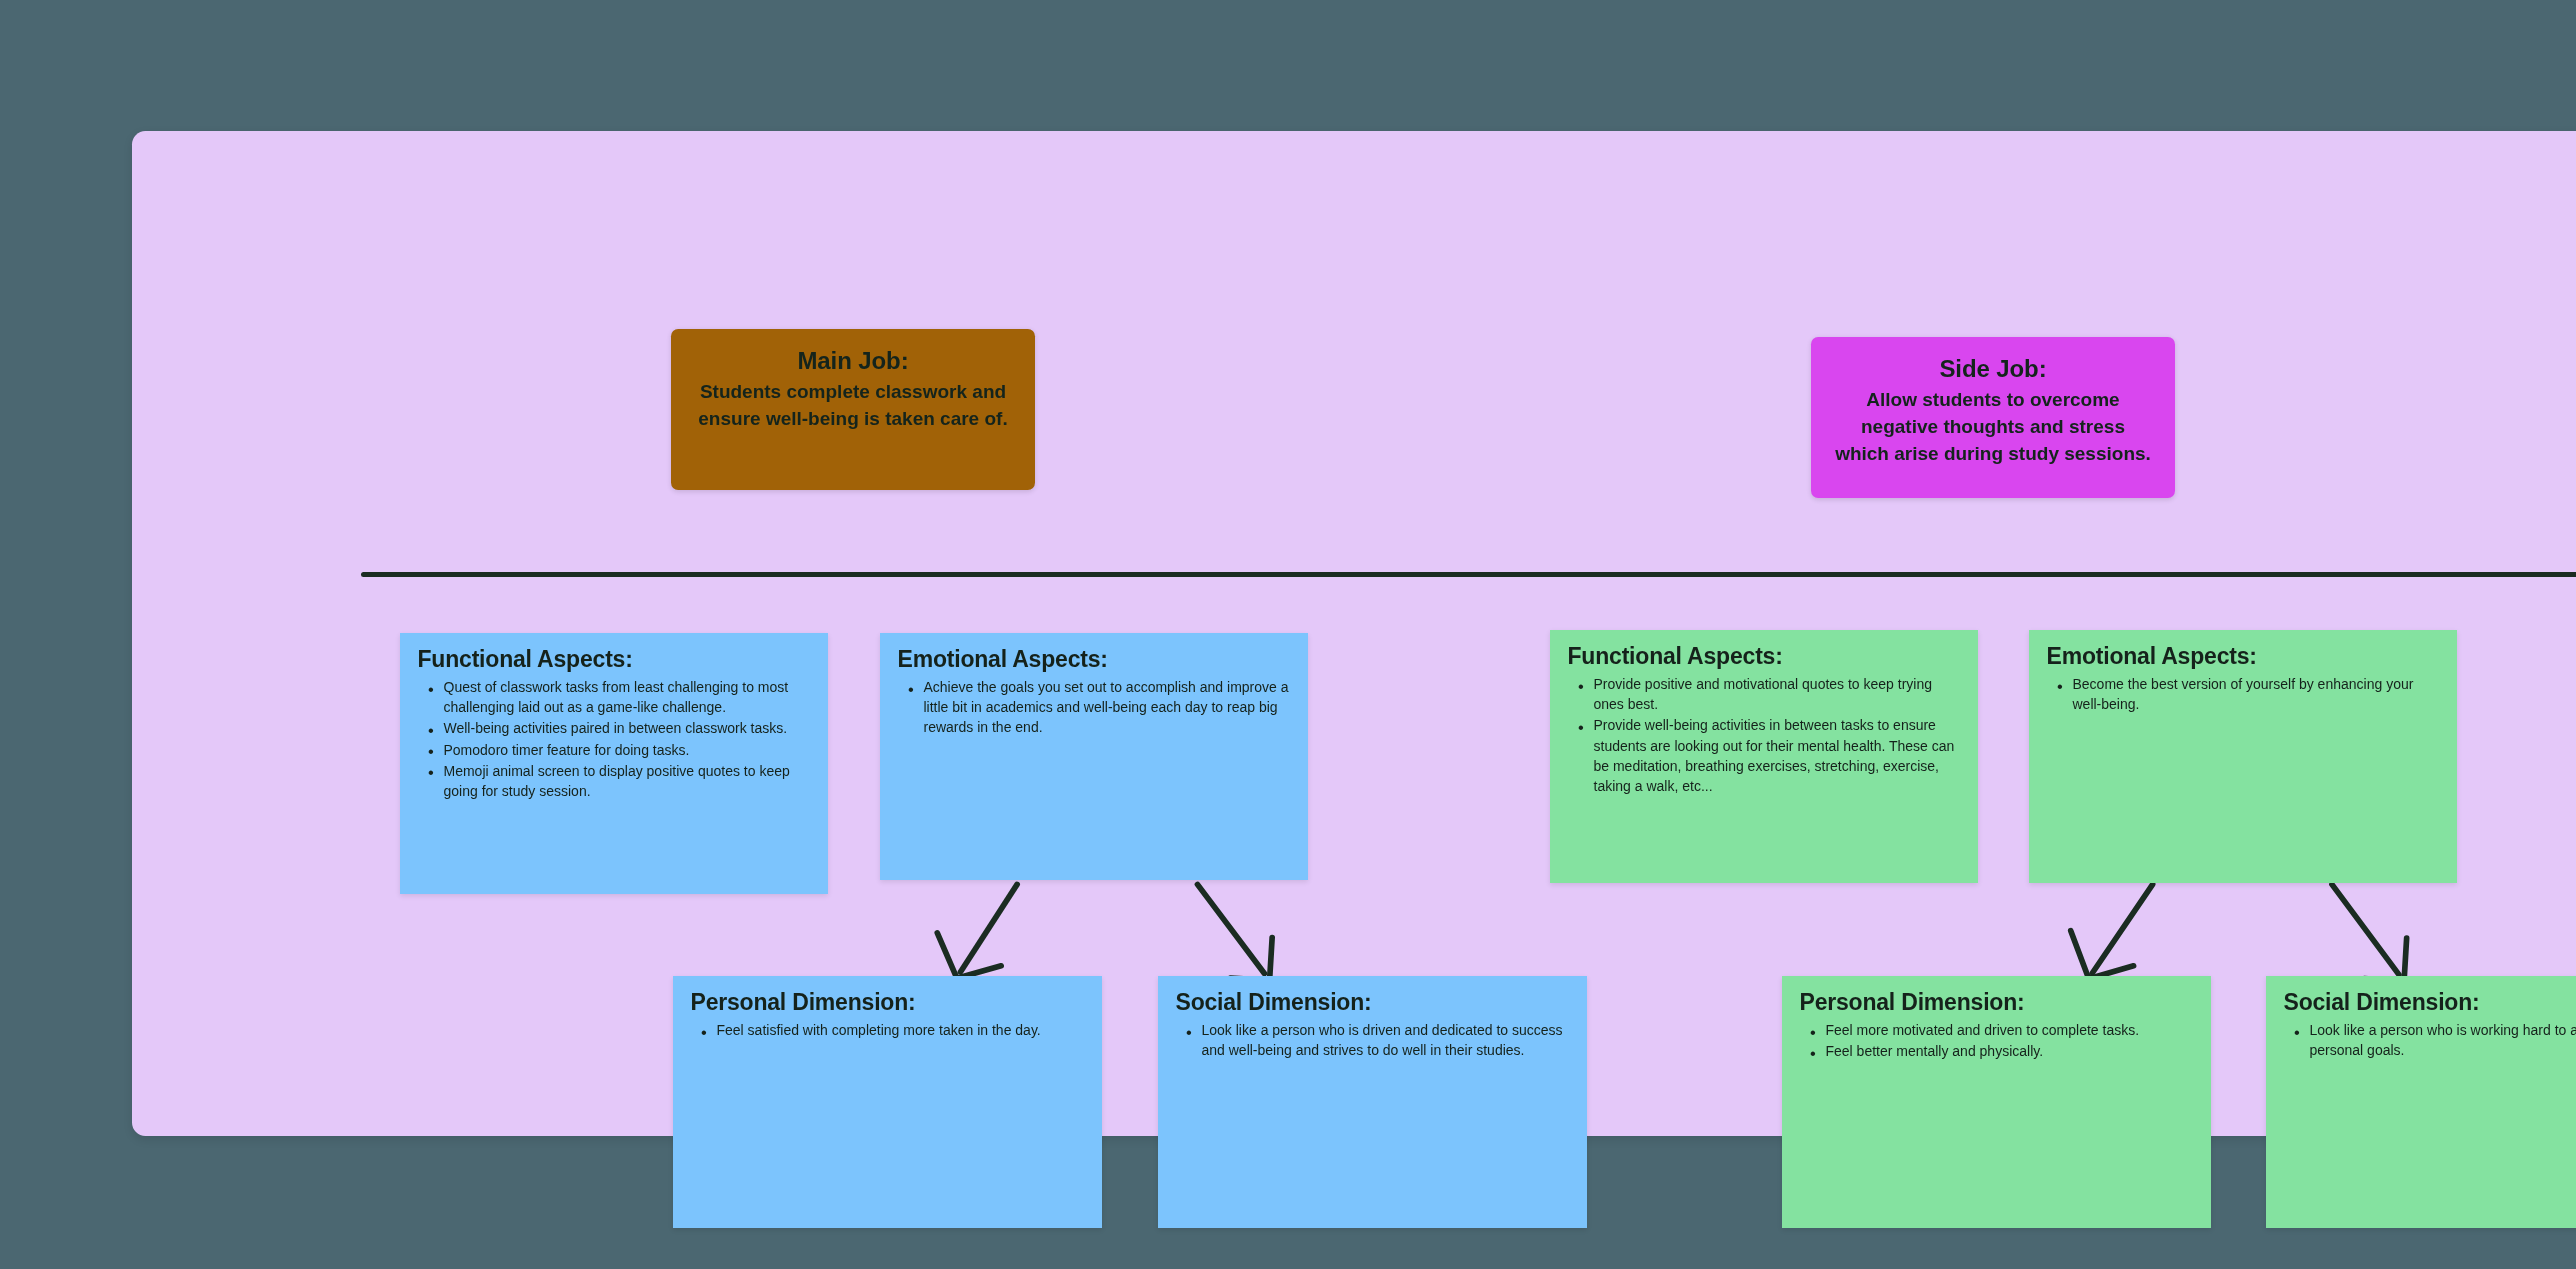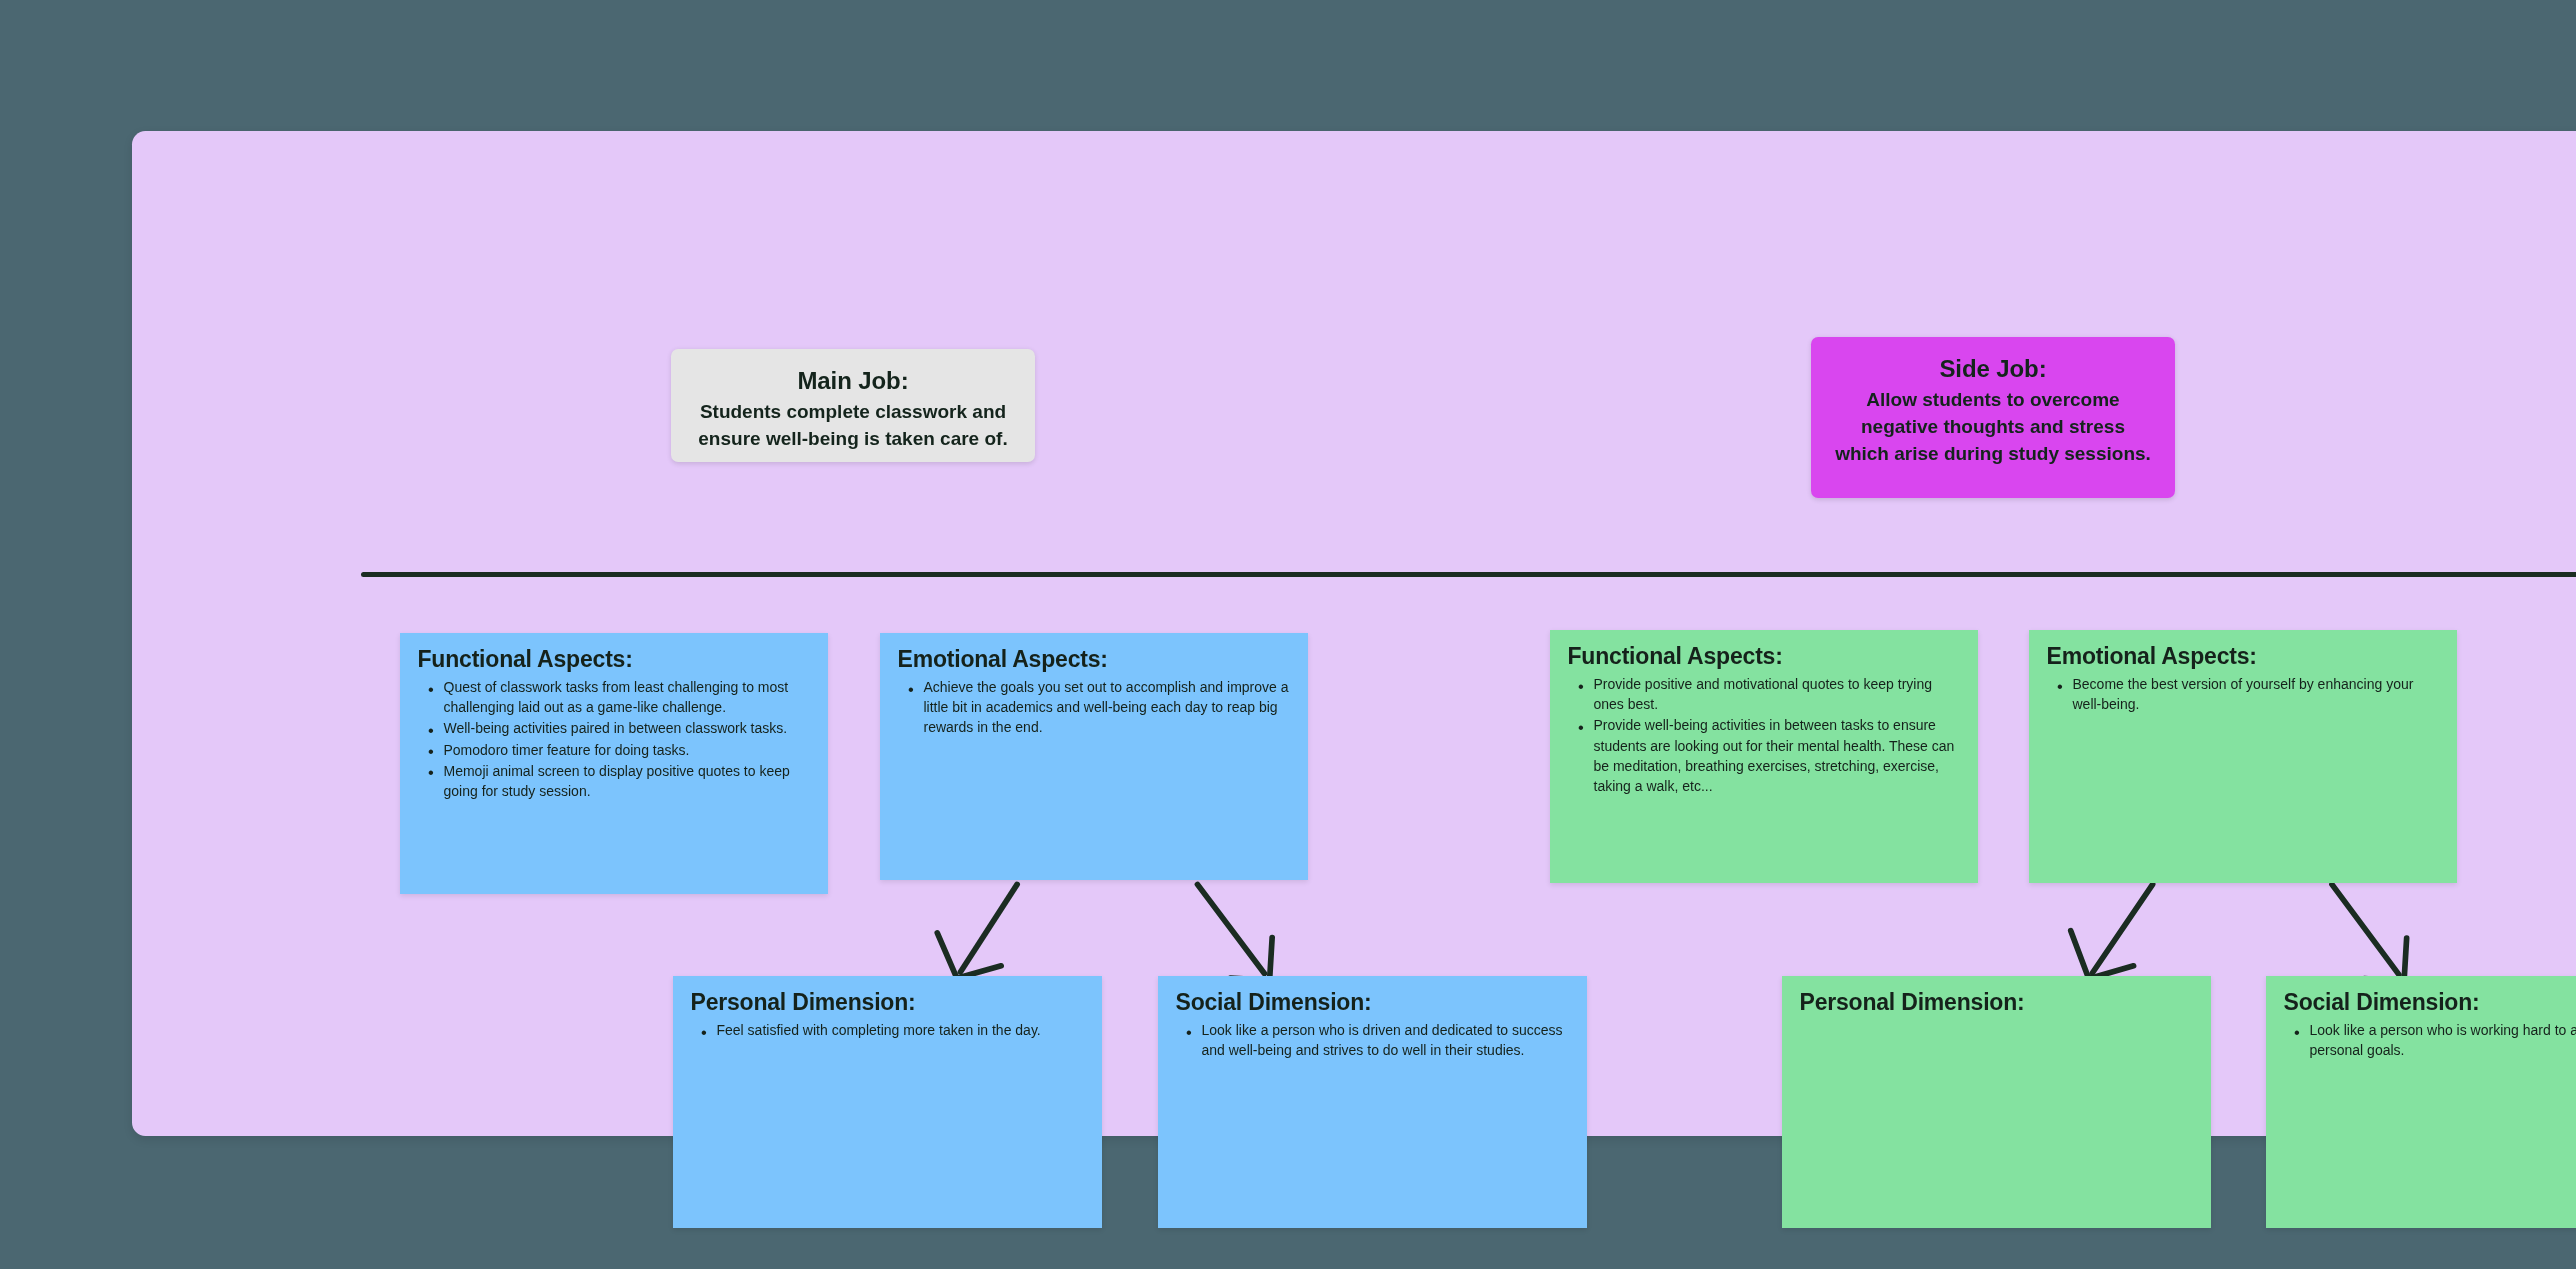--- a/index.html
+++ b/index.html
@@ -41,24 +41,24 @@
     letter-spacing: -0.1px;
   }
   .job-card .job-body {
     font-size: 19px;
     line-height: 1.42;
     font-weight: bold;
   }
 
   #main-job-card {
     left: 539px;
-    top: 218px;
+    top: 198px;
     width: 364px;
-    height: 113px;
-    background: #e5e5e5;
+    height: 161px;
+    background: #a16207;
   }
   #side-job-card {
     left: 1679px;
     top: 206px;
     width: 364px;
     height: 161px;
     background: #d946ef;
   }
 
   
@@ -212,20 +212,24 @@
 
   <div id="card-sd-blue" class="card blue">
     <div class="card-title">Social Dimension:</div>
     <ul>
       <li>Look like a person who is driven and dedicated to success and well-being and strives to do well in their studies.</li>
     </ul>
   </div>
 
   <div id="card-pd-green" class="card green">
     <div class="card-title">Personal Dimension:</div>
+    <ul>
+      <li>Feel more motivated and driven to complete tasks.</li>
+      <li>Feel better mentally and physically.</li>
+    </ul>
   </div>
 
   <div id="card-sd-green" class="card green">
     <div class="card-title">Social Dimension:</div>
     <ul>
       <li>Look like a person who is working hard to achieve their personal goals.</li>
     </ul>
   </div>
 
 </div>

